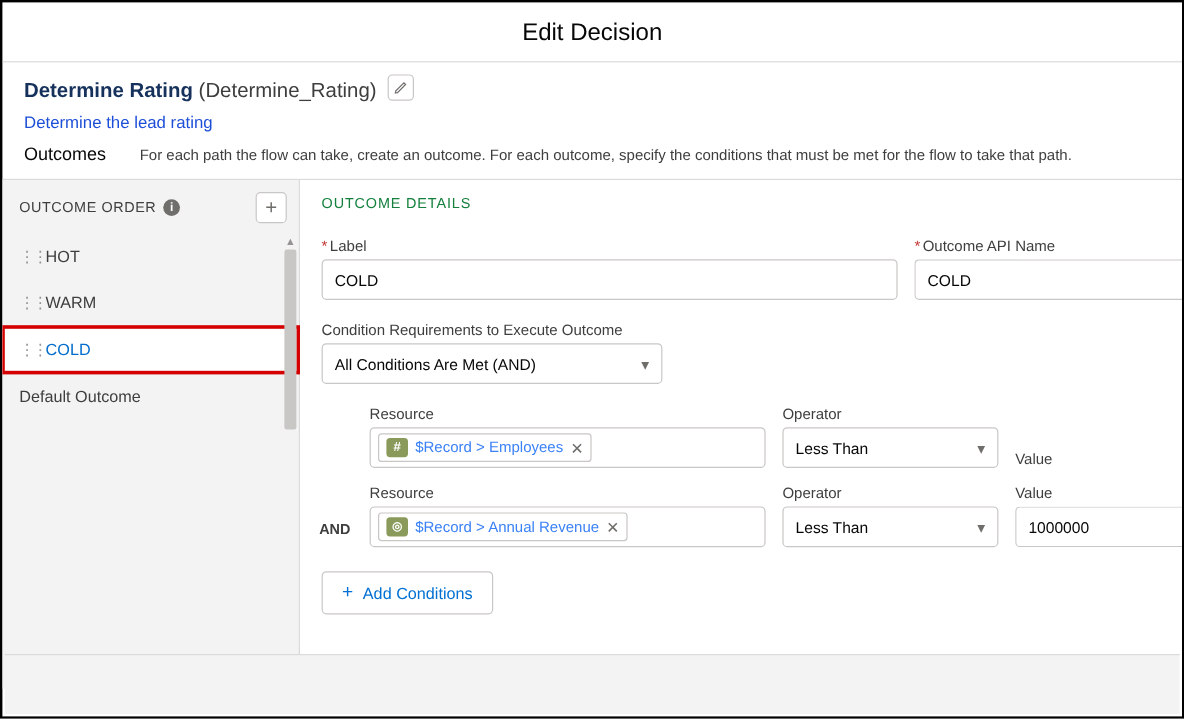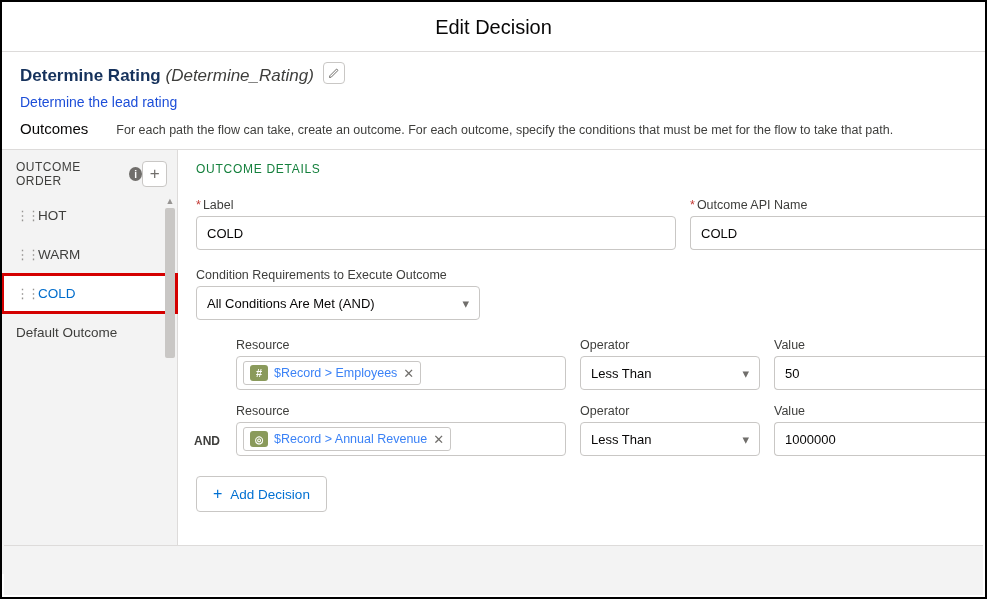--- a/index.html
+++ b/index.html
@@ -7,32 +7,32 @@
   .frame { width: 987px; height: 599px; border: 2px solid #000; position: relative; overflow: hidden; }
 
   
   .modal-title { text-align: center; font-size: 20px; font-weight: 400; color: #080707; padding: 14px 0 12px; }
   .hr { height: 1px; background: #dddbda; width: 100%; }
 
   
   .label-row { padding: 10px 18px 4px; }
   .label-row .label-title { font-size: 17px; }
   .label-row .label-title b { font-weight: 700; }
-  .api-name { color: #3e3e3c; font-weight: 400; font-style: italic; }
+  .api-name { color: #3e3e3c; font-weight: 400; }
   .edit-icon-box { display: inline-flex; align-items: center; justify-content: center; width: 22px; height: 22px; border: 1px solid #c9c7c5; border-radius: 4px; margin-left: 4px; vertical-align: 2px; background: #fff; }
   .desc { padding: 4px 18px 10px; color: #1d4ed8; font-size: 14px; }
 
   
   .outcomes-row { padding: 0 18px 12px; display: flex; align-items: baseline; gap: 28px; }
   .outcomes-row .h { font-size: 15px; color: #080707; }
   .outcomes-row .txt { font-size: 12.5px; color: #3e3e3c; }
 
   
   .main { display: flex; height: calc(100% - 170px); border-top: 1px solid #dddbda; }
-  .sidebar { width: 176px; background: #f3f3f3; border-right: 1px solid #dddbda; position: relative; }
+  .sidebar { width: 248px; background: #f3f3f3; border-right: 1px solid #dddbda; position: relative; }
   .sidebar-head { display: flex; align-items: center; justify-content: space-between; padding: 10px 10px 8px 14px; }
   .sidebar-head .htxt { font-size: 12px; letter-spacing: .04em; color: #3e3e3c; display: flex; align-items: center; gap: 6px; }
   .info-circle { width: 14px; height: 14px; border-radius: 50%; background: #706e6b; color: #fff; display: inline-flex; align-items: center; justify-content: center; font-size: 10px; font-weight: 700; }
   .add-btn { width: 26px; height: 26px; border: 1px solid #c9c7c5; background: #fff; border-radius: 4px; display: inline-flex; align-items: center; justify-content: center; color: #706e6b; font-size: 17px; }
 
   .outcome-item { display: flex; align-items: center; gap: 10px; padding: 12px 14px; font-size: 13.5px; color: #3e3e3c; cursor: pointer; }
   .outcome-item.selected { background: #fff; color: #006dcc; }
   .outcome-item.selected-highlight { outline: 3px solid #d40000; outline-offset: -2px; }
   .drag-handle { color: #969492; font-size: 13px; letter-spacing: -2px; width: 12px; }
   .default-item { padding: 12px 14px; font-size: 13.5px; color: #3e3e3c; }
@@ -170,21 +170,20 @@
           </div>
           <div class="field col-op">
             <span class="fl">Operator</span>
             <div class="select" style="width:100%">
               <span>Less Than</span>
               <span class="caret">▾</span>
             </div>
           </div>
           <div class="field col-val">
             <span class="fl">Value</span>
-            <input class="input" style="border-right: none; border-top-right-radius: 0px; border-bottom-right-radius: 0px;" value="50">
           </div>
         </div>
 
         <div class="cond-row">
           <span class="and-tag">AND</span>
           <div class="field col-resource">
             <span class="fl">Resource</span>
             <div class="pill-input">
               <span class="pill">
                 <span class="icon-box icon-cur">◎</span>
@@ -202,19 +201,19 @@
           </div>
           <div class="field col-val">
             <span class="fl">Value</span>
             <input class="input" style="border-right: none; border-top-right-radius: 0px; border-bottom-right-radius: 0px;" value="1000000">
           </div>
         </div>
       </div>
 
       <button class="add-cond">
         <span class="plus">+</span>
-        <span>Add Decision</span>
+        <span>Add Conditions</span>
       </button>
     </div>
   </div>
 
   <div class="footer-band"></div>
 </div>
 
 </body></html>

